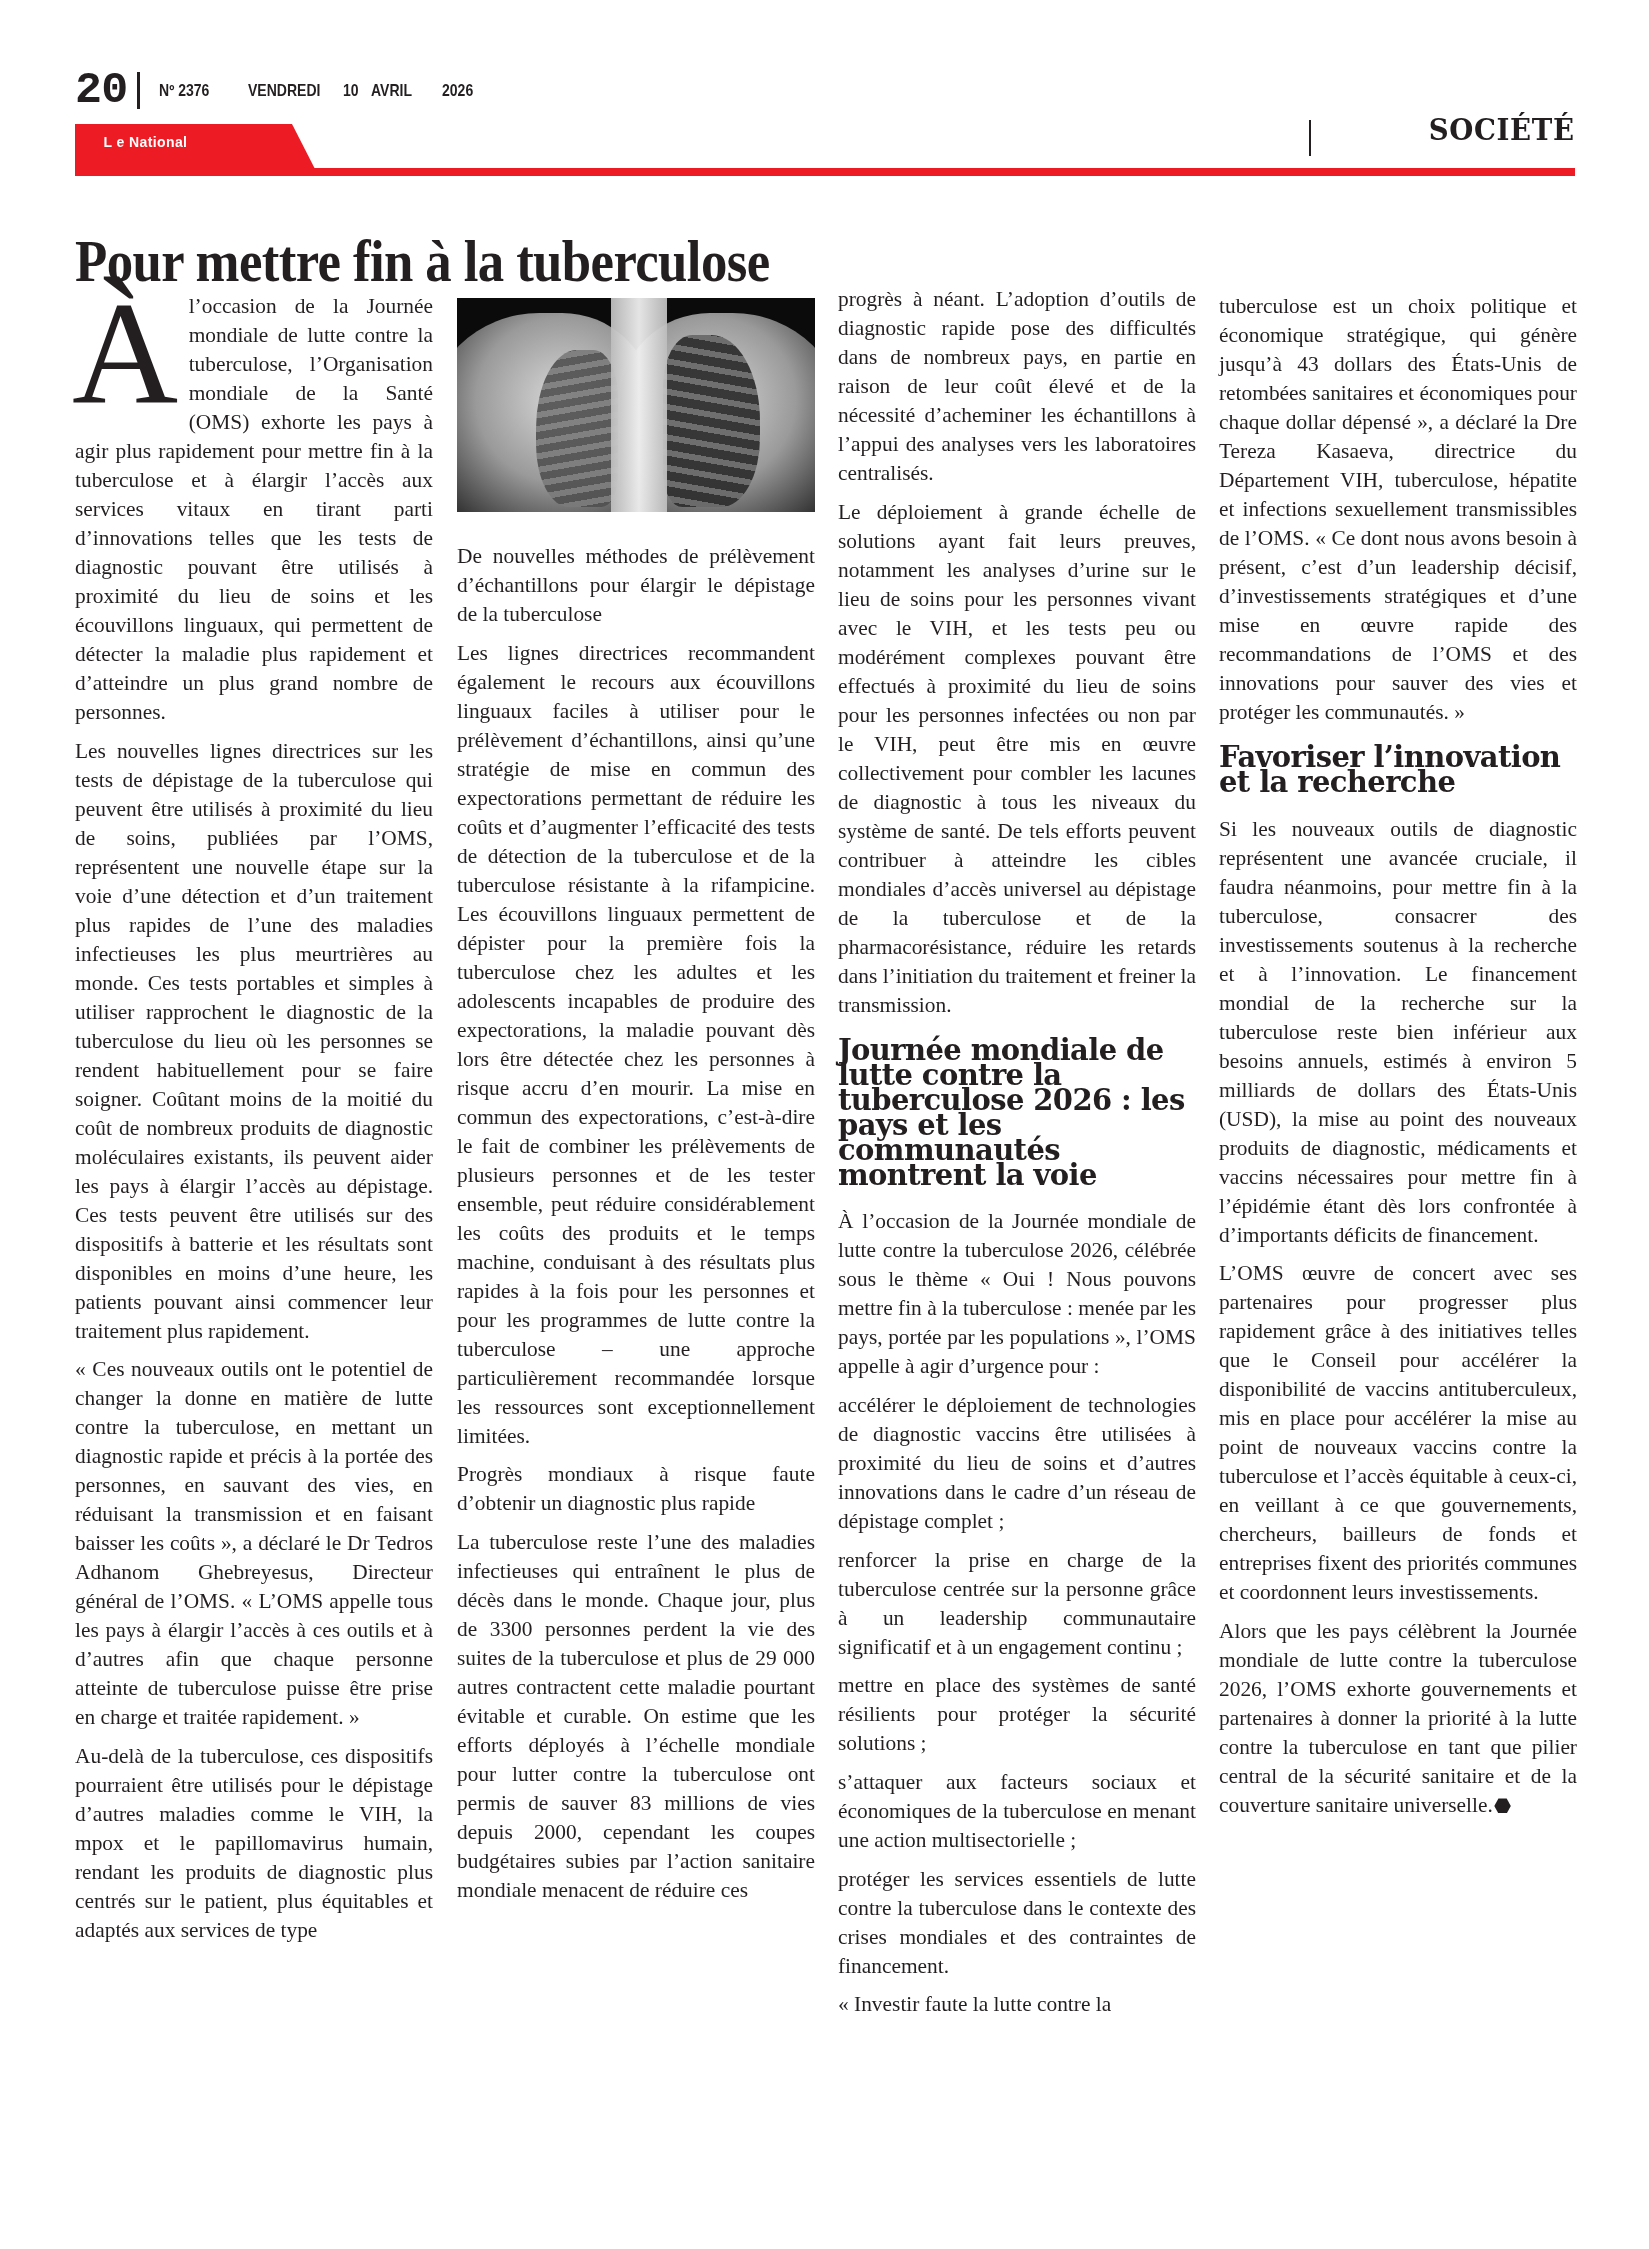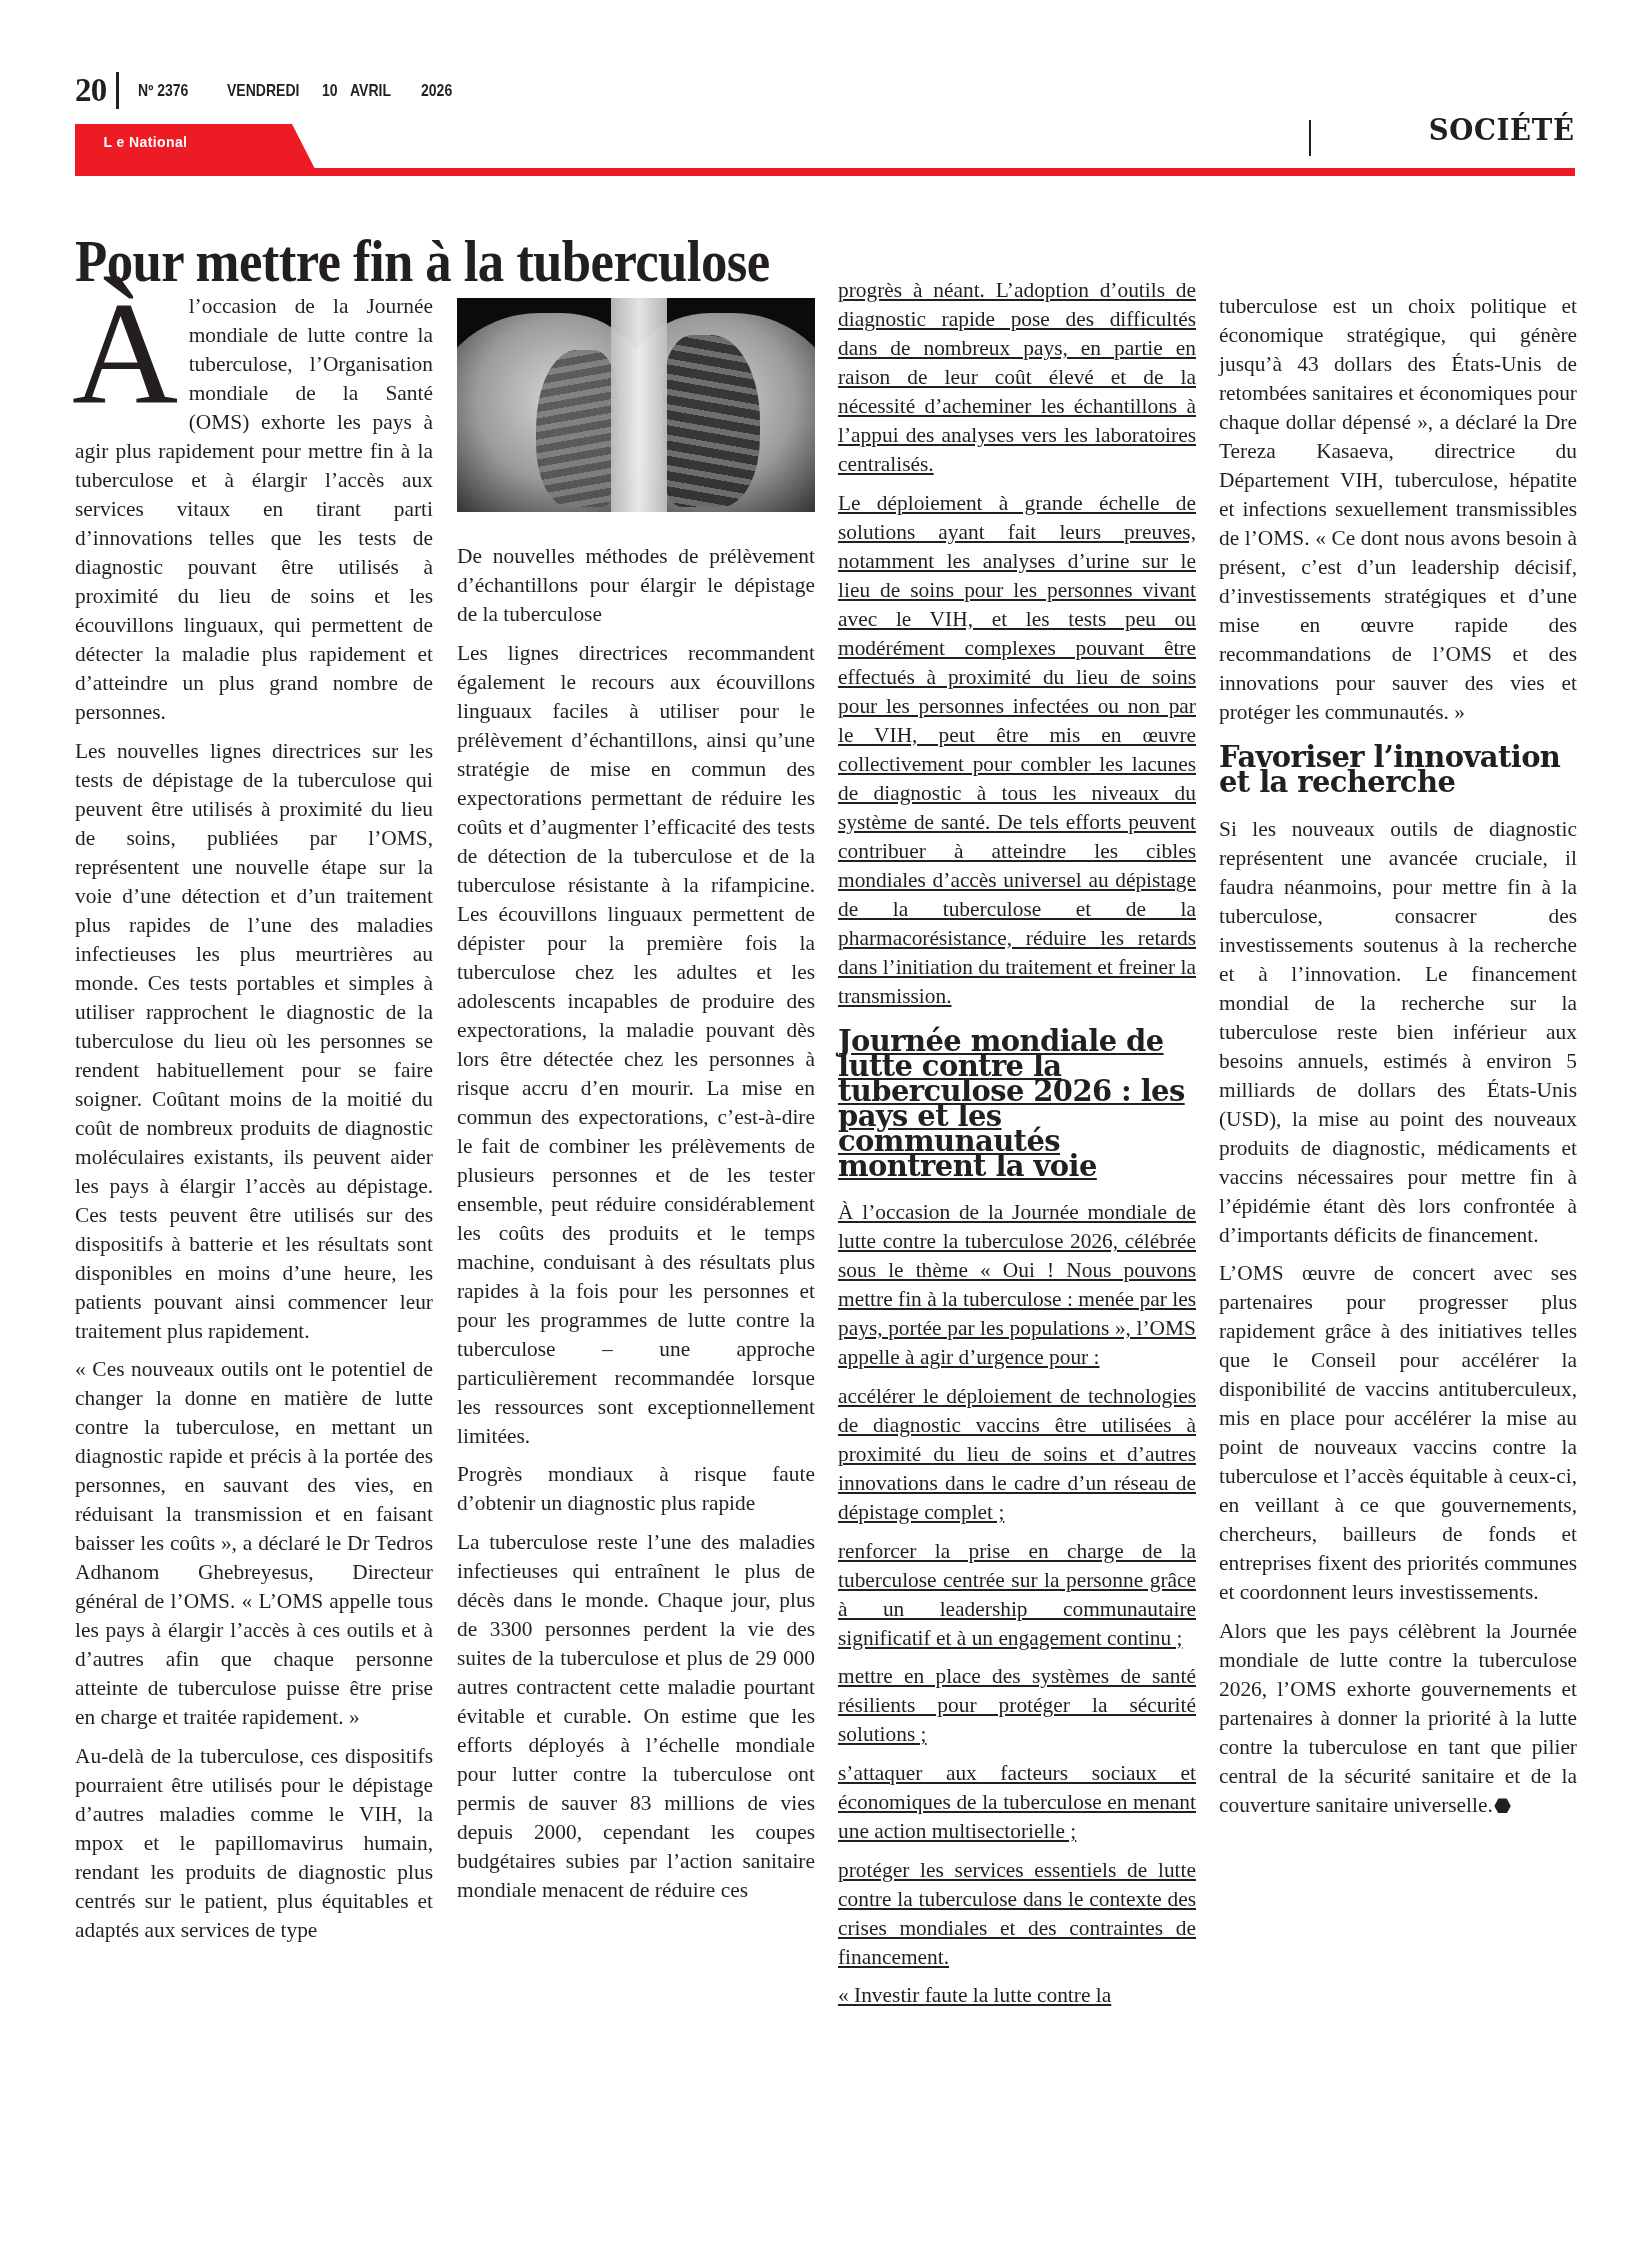--- a/index.html
+++ b/index.html
@@ -1,20 +1,20 @@
 <!DOCTYPE html>
 <html style="font-size:12px"><head>
 <meta charset="utf-8">
 <style>
   html, body { margin: 0; padding: 0; background: #ffffff; }
   body { width: 1650px; height: 2250px; position: relative; overflow: hidden; color: #231f20; }
 
   
   .folio { position: absolute; left: 75px; top: 72px; height: 37px; display: flex; align-items: center; }
-  .page-num { font-family: Liberation Serif, serif; font-weight: bold; font-size: 33px; letter-spacing: -0.7px; }
+  .page-num { font-family: Liberation Mono, monospace; font-weight: bold; font-size: 45px; letter-spacing: -0.7px; }
   .folio-bar { width: 3px; height: 37px; background: #231f20; margin: 0 19.5px 0 9px; }
   .issue, .weekday, .day, .month, .year { font-family: "Liberation Sans", sans-serif; font-weight: bold; font-size: 16.5px; transform: scaleX(0.85); transform-origin: left; display: inline-block; }
   .issue { margin-right: 30px; }
   .weekday { margin-right: 9px; }
   .day { margin-right: 10.5px; }
   .month { margin-right: 22.5px; }
 
   .banner { position: absolute; left: 75px; top: 124px; width: 240px; height: 45px; background: #ed1c24; clip-path: polygon(0 0, 217px 0, 240px 45px, 0 45px); }
   .banner-text { position: absolute; left: 28.5px; top: 9.7px; font-family: Liberation Sans, sans-serif; font-weight: bold; font-size: 14px; color: #ffffff; letter-spacing: 0.4px; }
   .redrule { position: absolute; left: 75px; top: 168px; width: 1500px; height: 7.5px; background: #ed1c24; }
@@ -22,21 +22,21 @@
   .section-sep { position: absolute; left: 1309px; top: 120px; width: 2.2px; height: 36px; background: #231f20; }
   .section { position: absolute; right: 75px; top: 112px; font-family: "DejaVu Serif", serif; font-weight: bold; font-size: 30px; letter-spacing: 0.7px; transform: scaleX(0.92); transform-origin: right; }
 
   .headline { position: absolute; left: 75px; top: 187px; font-family: "Liberation Serif", serif; font-weight: bold; font-size: 60px; letter-spacing: -0.7px; transform: scaleX(0.88); transform-origin: left; white-space: nowrap; }
 
   
   .col { position: absolute; top: 292px; width: 358px; font-family: "Liberation Serif", "DejaVu Serif", serif; font-size: 21.4px; line-height: 29px; text-align: justify; color: #231f20; }
   .col p { margin: 0 0 9.7px 0; hyphens: none; }
   .c1 { left: 75px; }
   .c2 { left: 457px; top: 298px; }
-  .c3 { left: 838px; top: 276px; text-decoration: underline; }
+  .c3 { left: 838px; top: 285px; }
   .c4 { left: 1219px; top: 292px; }
 
   .dropcap { float: left; font-family: "Liberation Serif", serif; font-size: 147px; line-height: 112px; margin: 4.5px 10.5px 0 -3px; height: 118px; }
 
   .photo { width: 358px; height: 214px; background: #0b0b0b; position: relative; overflow: hidden; margin-bottom: 30px; }
   .photo .lung-l, .photo .lung-r, .photo .spine, .photo .shoulder-l, .photo .shoulder-r { position: absolute; }
   .photo .shoulder-l { left: -30px; top: 15px; width: 225px; height: 217px; border-radius: 50% 40% 0 0; background: radial-gradient(ellipse at 60% 40%, #d8d8d8 0%, #9a9a9a 45%, #2a2a2a 85%); }
   .photo .shoulder-r { right: -30px; top: 15px; width: 225px; height: 217px; border-radius: 40% 50% 0 0; background: radial-gradient(ellipse at 40% 40%, #d8d8d8 0%, #9a9a9a 45%, #2a2a2a 85%); }
   .photo .lung-l { left: 79px; top: 52px; width: 82px; height: 157px; border-radius: 50% 30% 20% 40%; background: repeating-linear-gradient(170deg, #505050 0 7.5px, #7a7a7a 7.5px 13.5px); opacity: 0.9; }
   .photo .lung-r { left: 206px; top: 37px; width: 97px; height: 172px; border-radius: 30% 50% 40% 20%; background: repeating-linear-gradient(190deg, #303030 0 9px, #6a6a6a 9px 15px); opacity: 0.95; }

